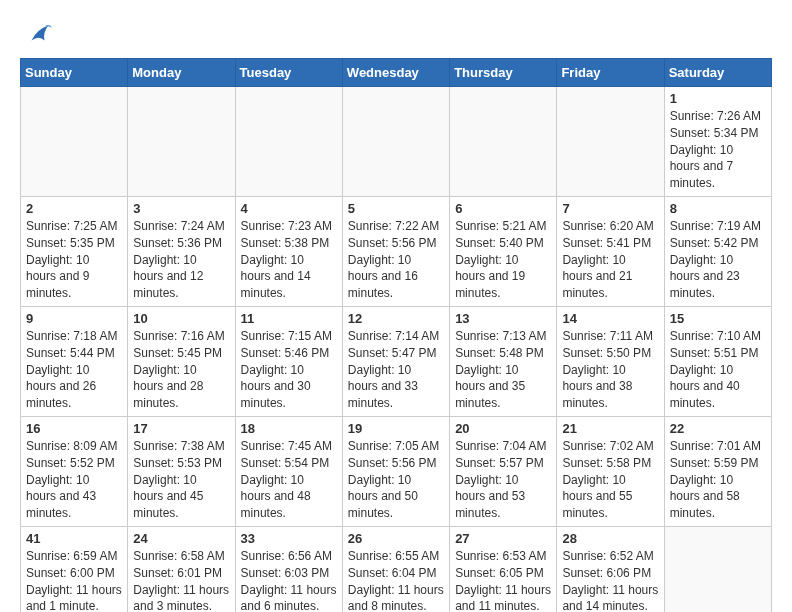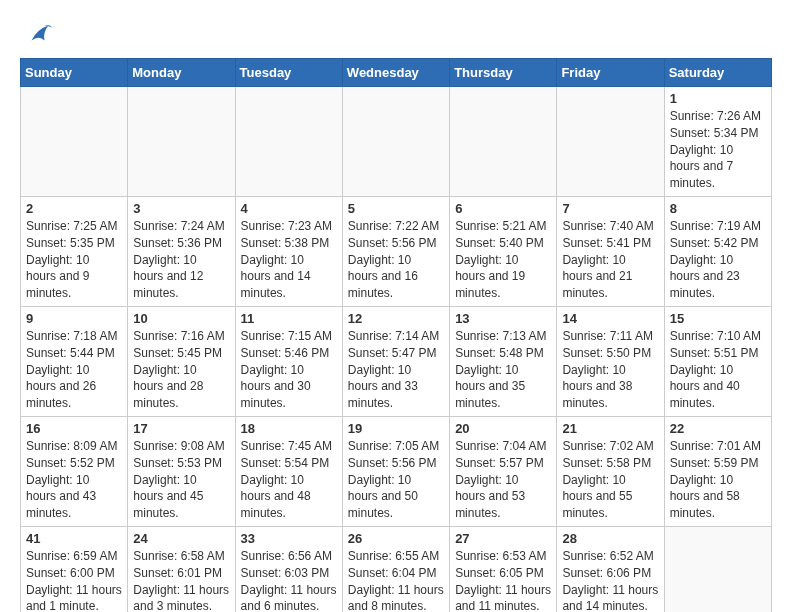--- a/index.html
+++ b/index.html
@@ -158,21 +158,21 @@
 Daylight: 10 hours and 16 minutes.</div>
         </td>
         <td>
           <span class="day-num">6</span>
           <div class="day-info">Sunrise: 5:21 AM
 Sunset: 5:40 PM
 Daylight: 10 hours and 19 minutes.</div>
         </td>
         <td>
           <span class="day-num">7</span>
-          <div class="day-info">Sunrise: 7:40 AM
+          <div class="day-info">Sunrise: 6:20 AM
 Sunset: 5:41 PM
 Daylight: 10 hours and 21 minutes.</div>
         </td>
         <td>
           <span class="day-num">8</span>
           <div class="day-info">Sunrise: 7:19 AM
 Sunset: 5:42 PM
 Daylight: 10 hours and 23 minutes.</div>
         </td>
       </tr>
@@ -222,21 +222,21 @@
       </tr>
       <tr>
         <td>
           <span class="day-num">16</span>
           <div class="day-info">Sunrise: 8:09 AM
 Sunset: 5:52 PM
 Daylight: 10 hours and 43 minutes.</div>
         </td>
         <td>
           <span class="day-num">17</span>
-          <div class="day-info">Sunrise: 9:08 AM
+          <div class="day-info">Sunrise: 7:38 AM
 Sunset: 5:53 PM
 Daylight: 10 hours and 45 minutes.</div>
         </td>
         <td>
           <span class="day-num">18</span>
           <div class="day-info">Sunrise: 7:45 AM
 Sunset: 5:54 PM
 Daylight: 10 hours and 48 minutes.</div>
         </td>
         <td>

